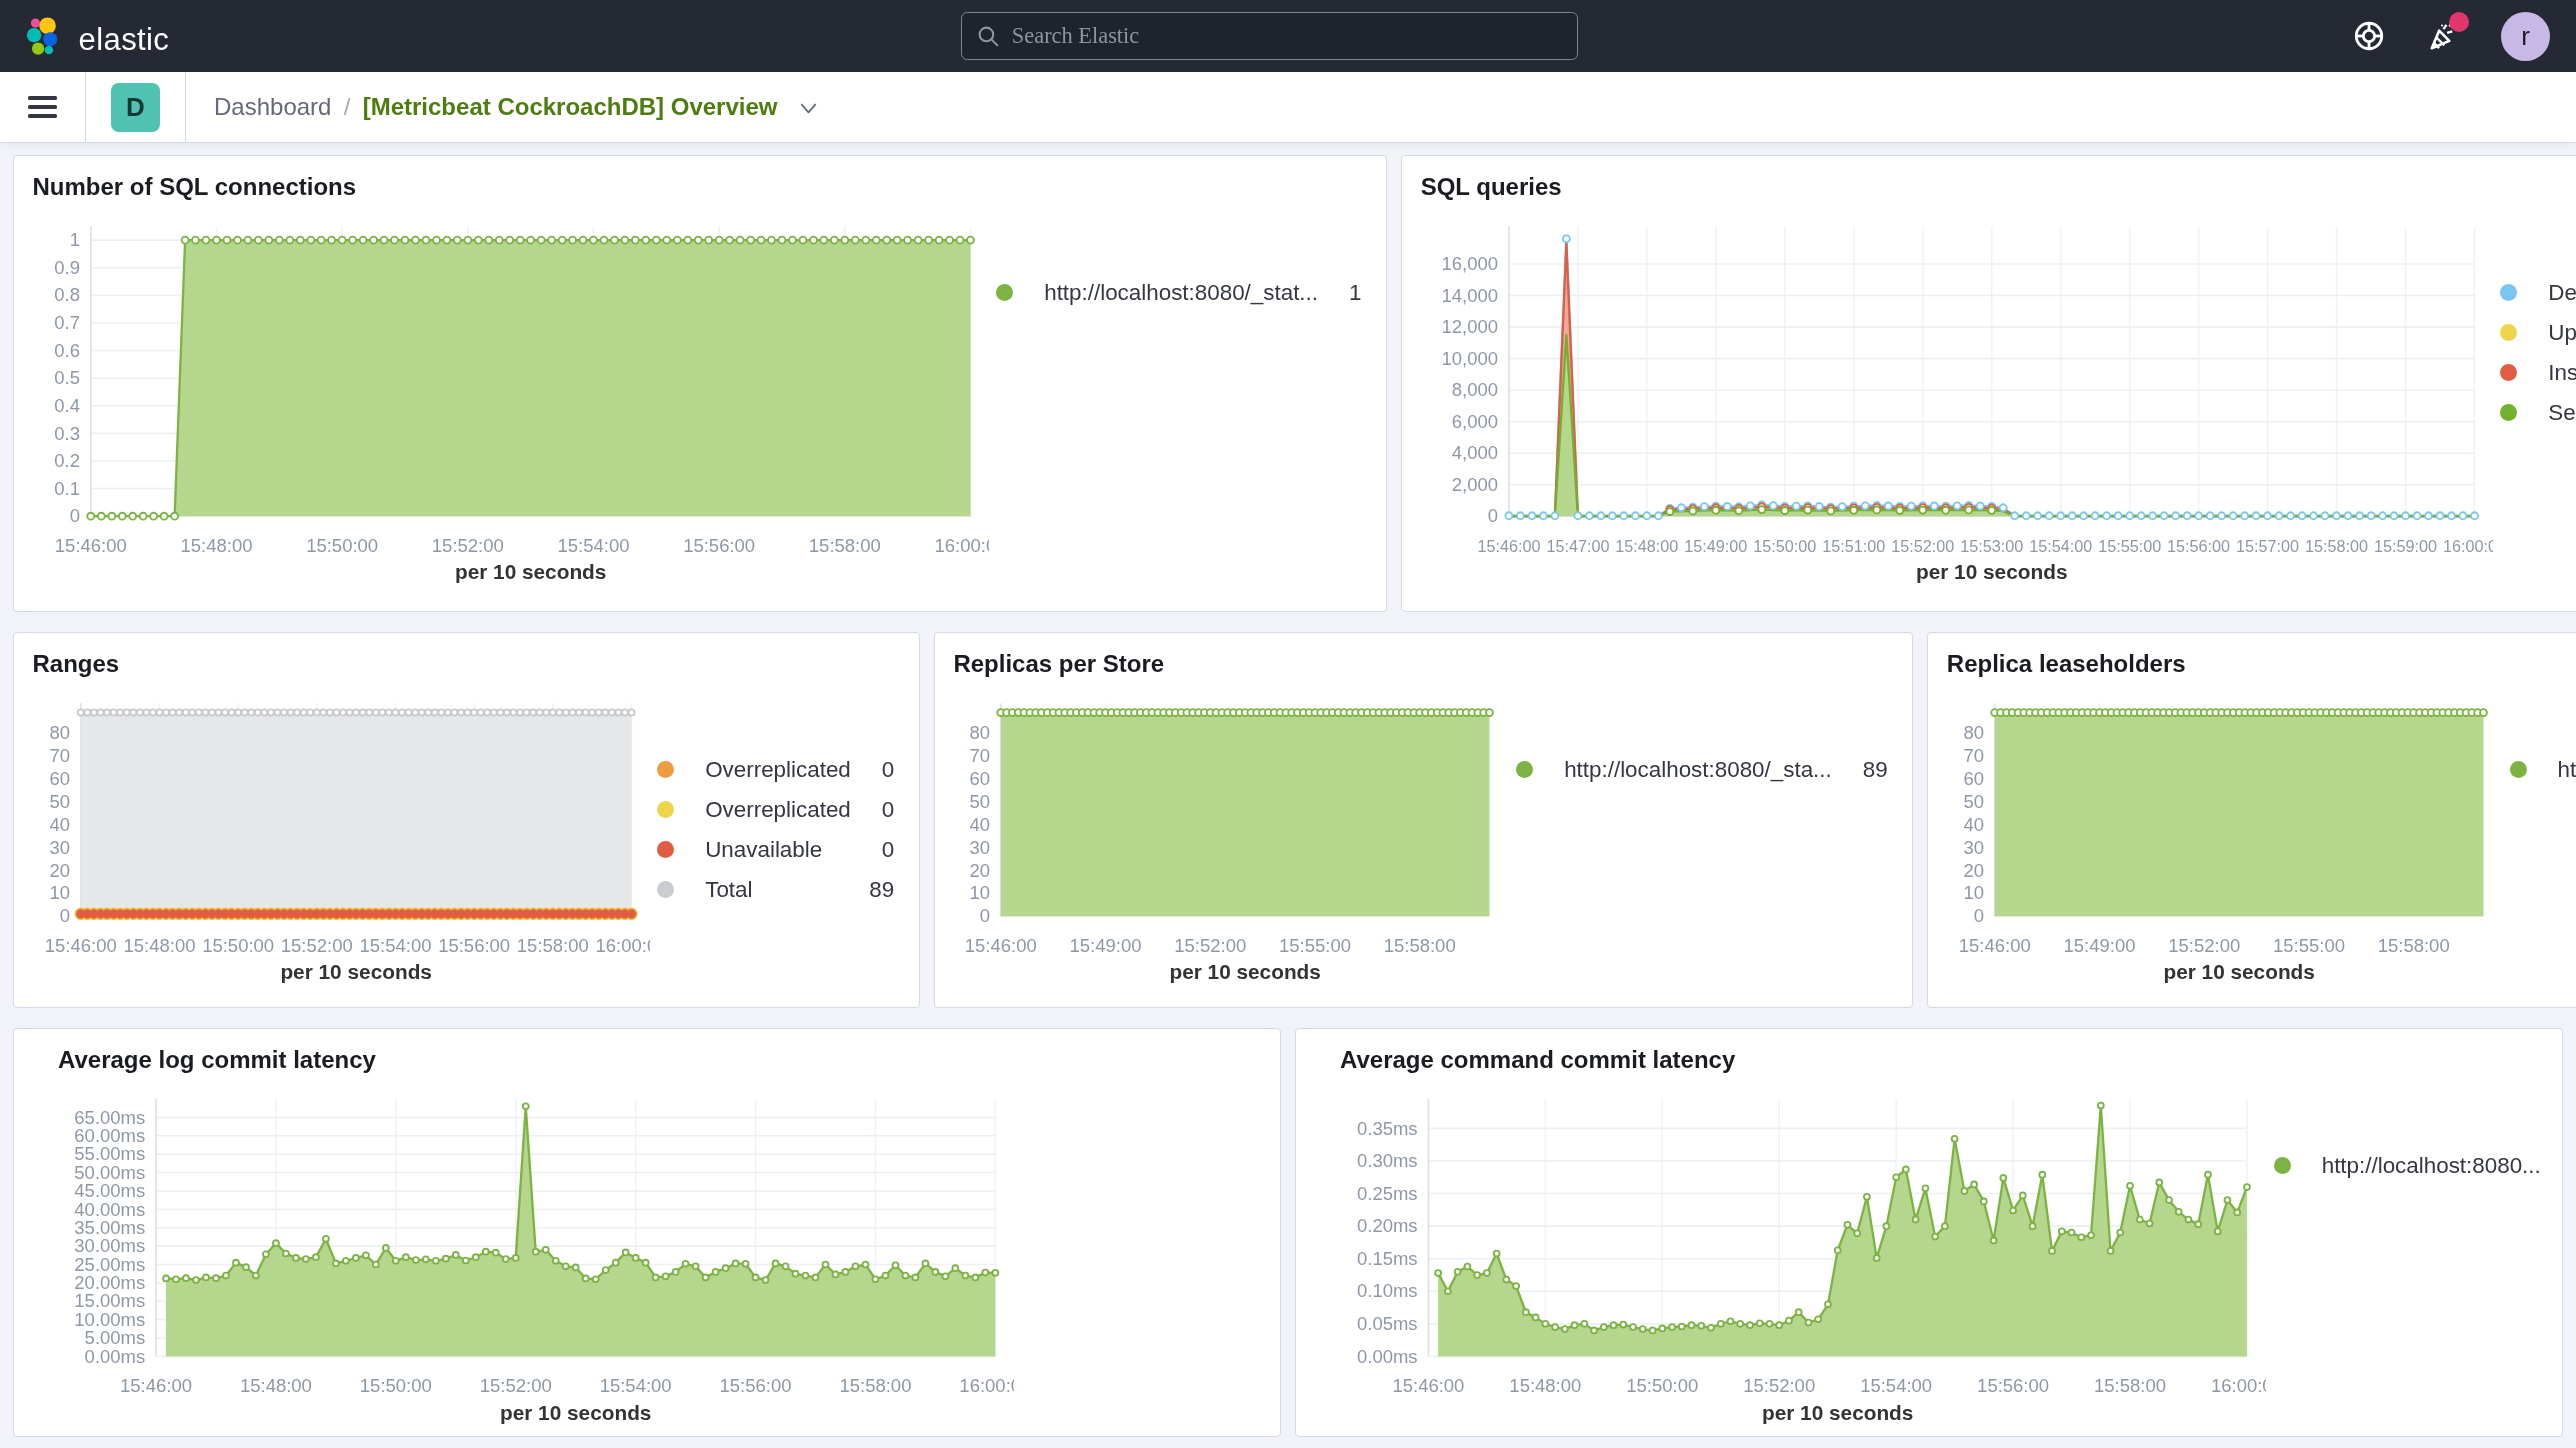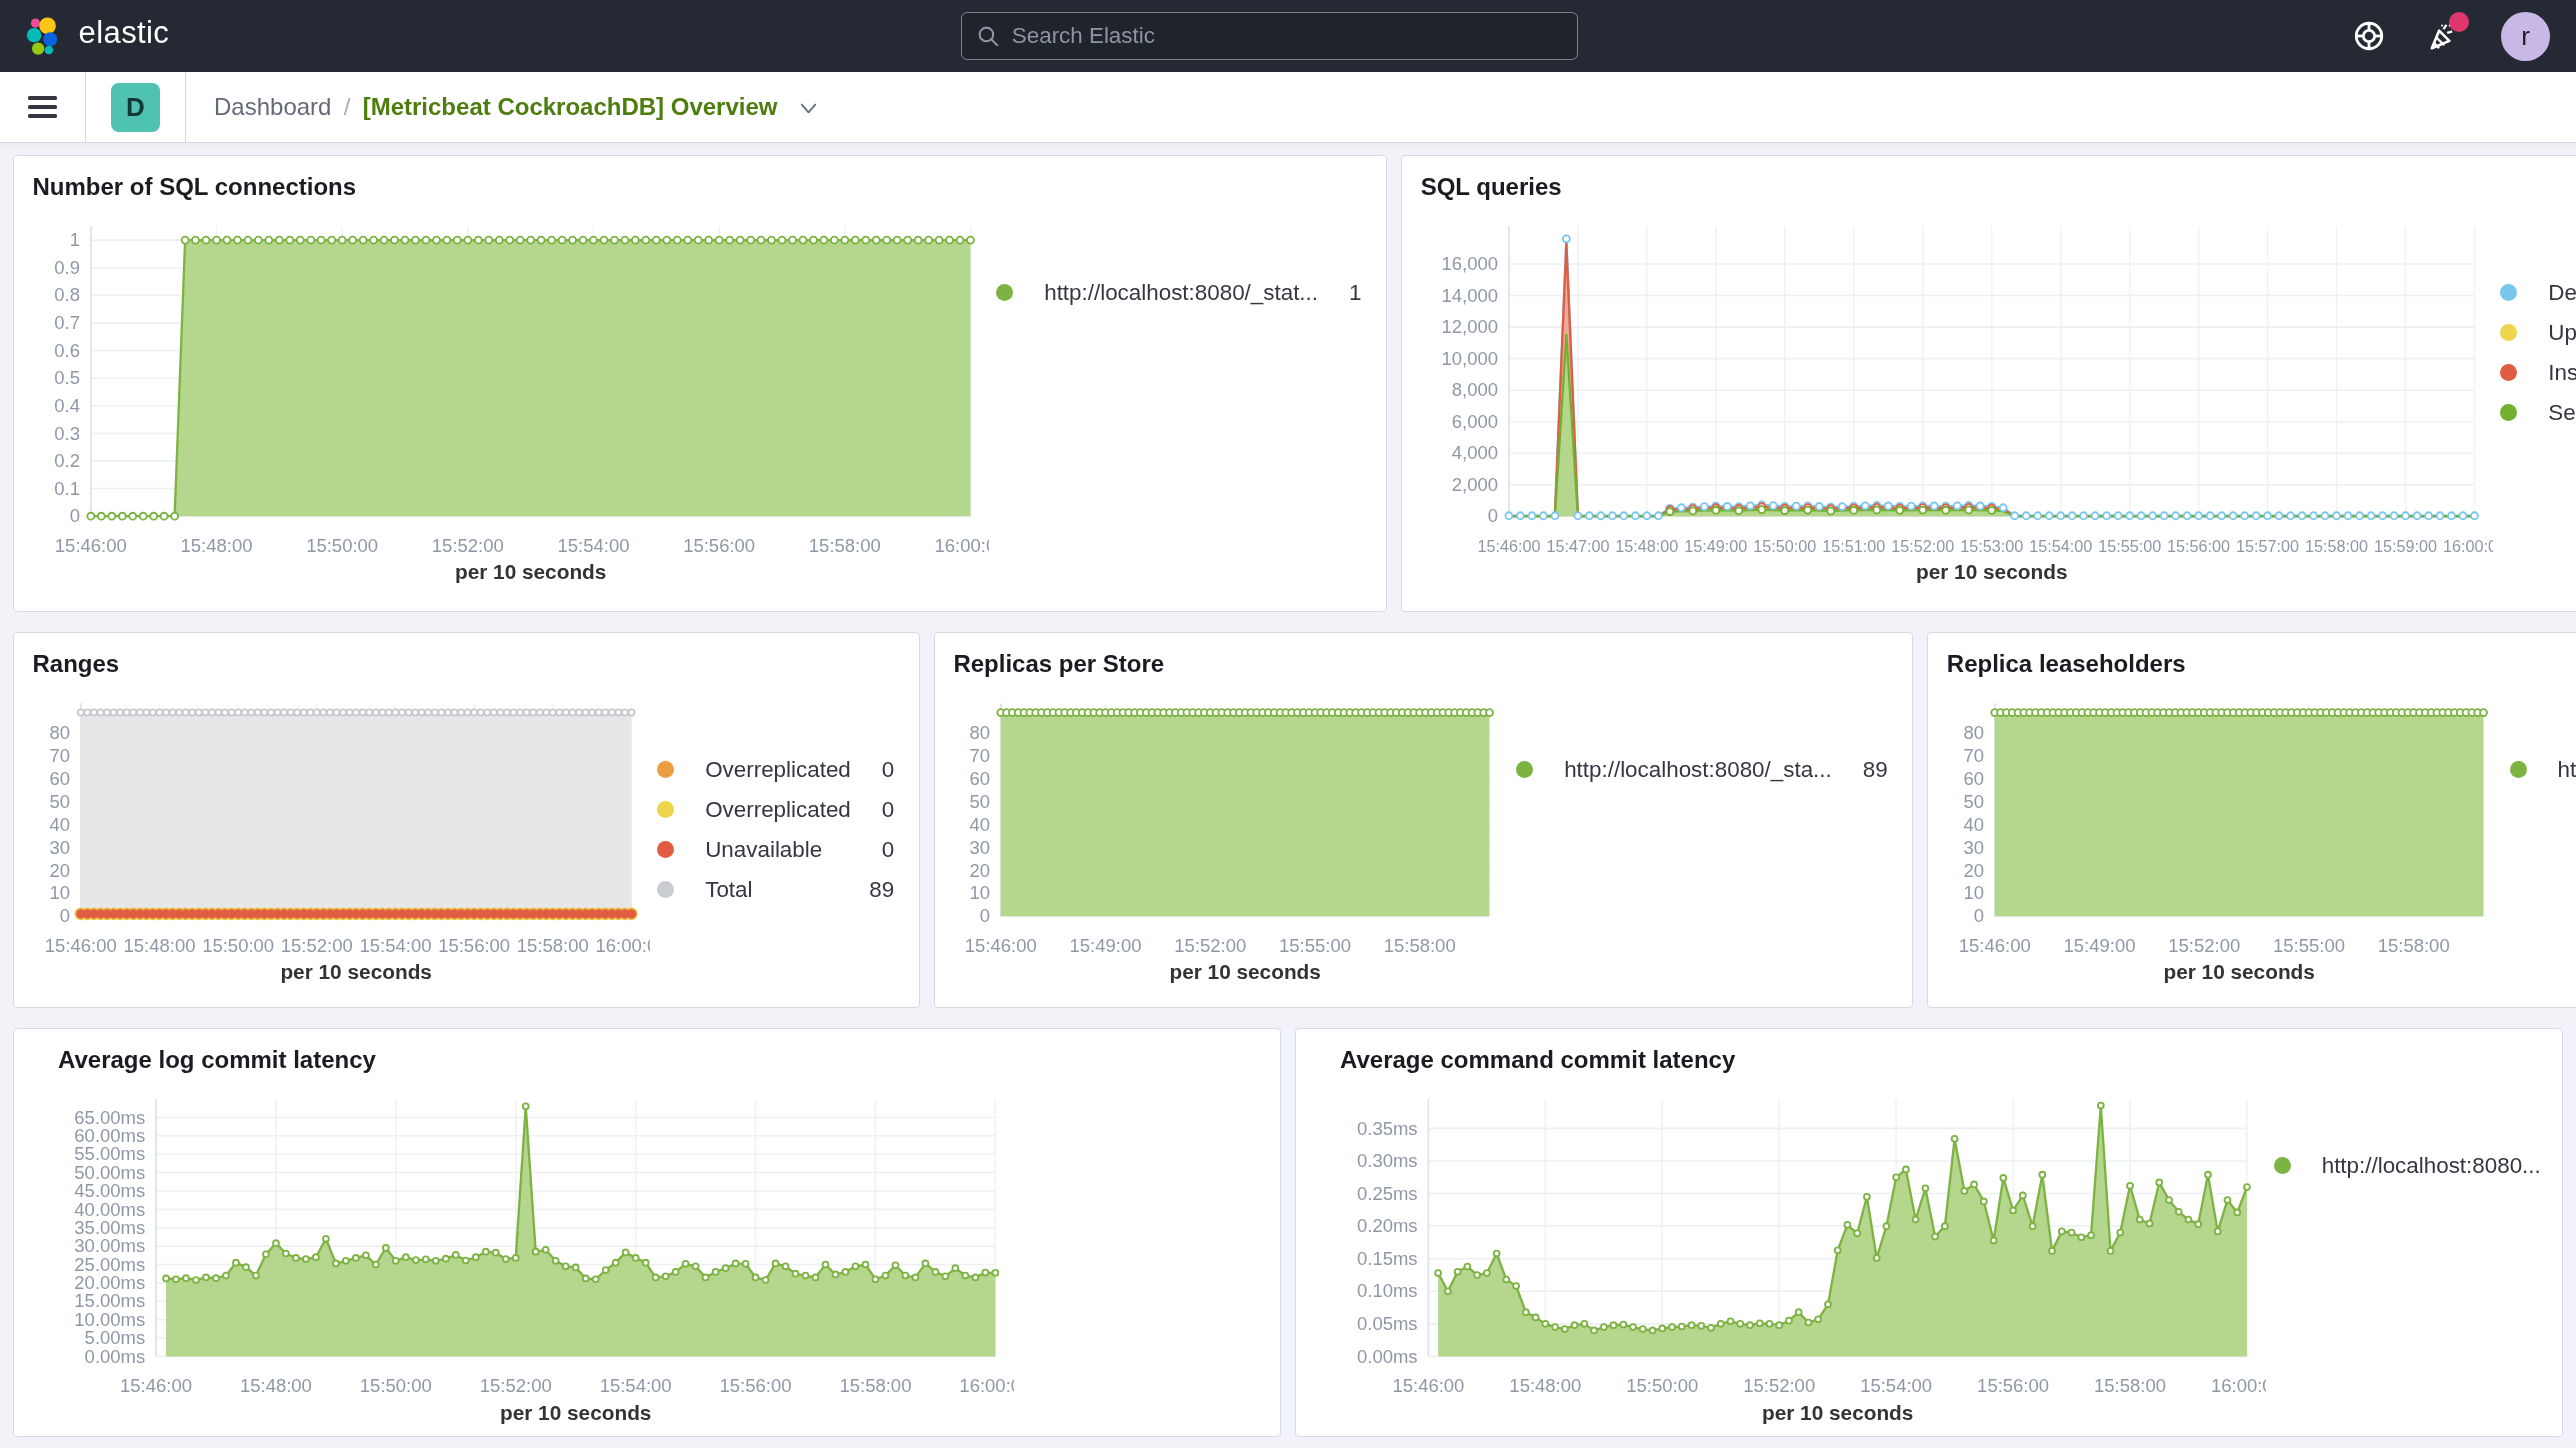--- a/index.html
+++ b/index.html
@@ -1,23 +1,23 @@
 <!DOCTYPE html>
 <html style="font-size:12.3px"><head>
 <meta charset="utf-8">
 <style>
   * { margin:0; padding:0; box-sizing:border-box; }
   html,body { width:2576px; background:#f1f3f8; font-family:"Liberation Sans","DejaVu Sans",sans-serif; }
 
   
   .topbar { height:72px; background:#24293340; background:#242933; display:flex; align-items:center; position:relative; }
-  .logo-wrap { display:flex; align-items:flex-start; gap:14px; padding-left:21.6px; width:478px; }
+  .logo-wrap { display:flex; align-items:flex-end; gap:14px; padding-left:21.6px; width:478px; }
   .logo-text { color:#ffffff; font-size:31px; letter-spacing:0.4px; }
   .searchbox { position:absolute; left:961px; top:12.3px; width:617px; height:48px; border:0.8px solid #80868f; border-radius:6.2px; background:#1e232c; display:flex; align-items:center; padding:0 14px; gap:10.8px; }
-  .searchbox input { flex:1; background:transparent; border:none; outline:none; color:#c7ccd4; font-size:22.4px; font-family:Liberation Sans, sans-serif; }
+  .searchbox input { flex:1; background:transparent; border:none; outline:none; color:#c7ccd4; font-size:22.4px; font-family:Liberation Serif, serif; }
   .searchbox input::placeholder { color:#8d95a2; }
   .top-icons { position:absolute; right:0; top:0; height:72px; display:flex; align-items:center; gap:40px; padding-right:26px; }
   .icon-btn { position:relative; width:35px; height:35px; display:flex; align-items:center; justify-content:center; cursor:pointer; }
   .notif-dot { position:absolute; top:-6.2px; right:-7.7px; width:20px; height:20px; border-radius:50%; background:#e0366e; }
   .avatar { width:49px; height:49px; border-radius:50%; background:#c8b8e6; color:#1d1e24; font-size:26px; display:flex; align-items:center; justify-content:center; cursor:pointer; }
 
   
   .navbar { height:71px; background:#ffffff; display:flex; align-items:center; border-bottom:0.8px solid #d3dae6; box-shadow:0 3.1px 6.2px rgba(110,120,140,.08); position:relative; }
   .burger { width:86px; height:71px; display:flex; align-items:center; justify-content:center; border-right:0.8px solid #d3dae6; cursor:pointer; }
   .burger .bars { width:29px; }

